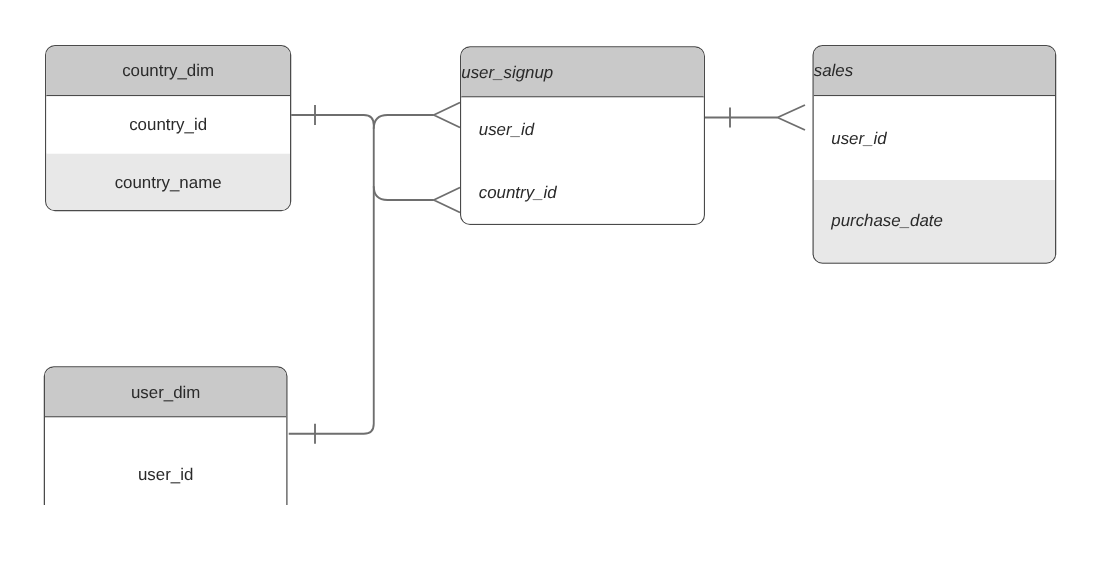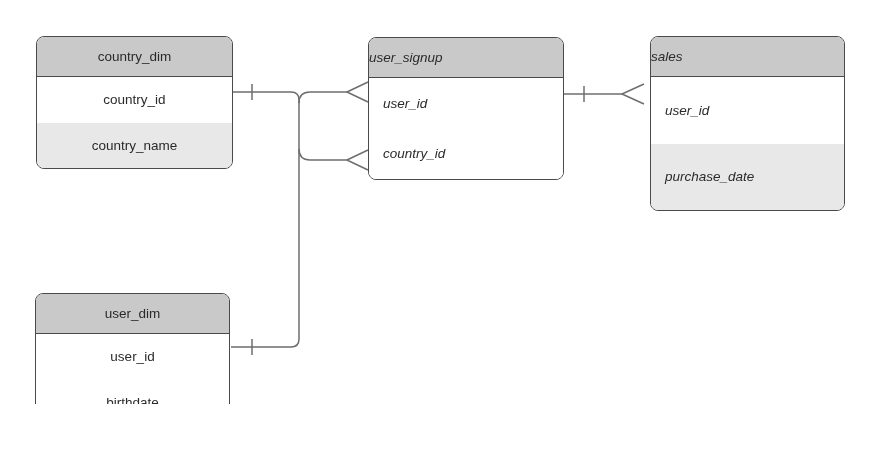--- a/index.html
+++ b/index.html
@@ -128,17 +128,16 @@
     <div class="erd-rows">
         <div class="erd-row">user_id</div>
         <div class="erd-row alt">purchase_date</div>
       </div>
   </div>
 
   <div class="erd-table" style="left:35px; top:293px; width:195px; height:133px;">
     <div class="erd-header">user_dim</div>
     <div class="erd-rows">
         <div class="erd-row">user_id</div>
-        <div class="erd-row">birthdate</div>
       </div>
   </div>
 
 </div>
 
 </body></html>

